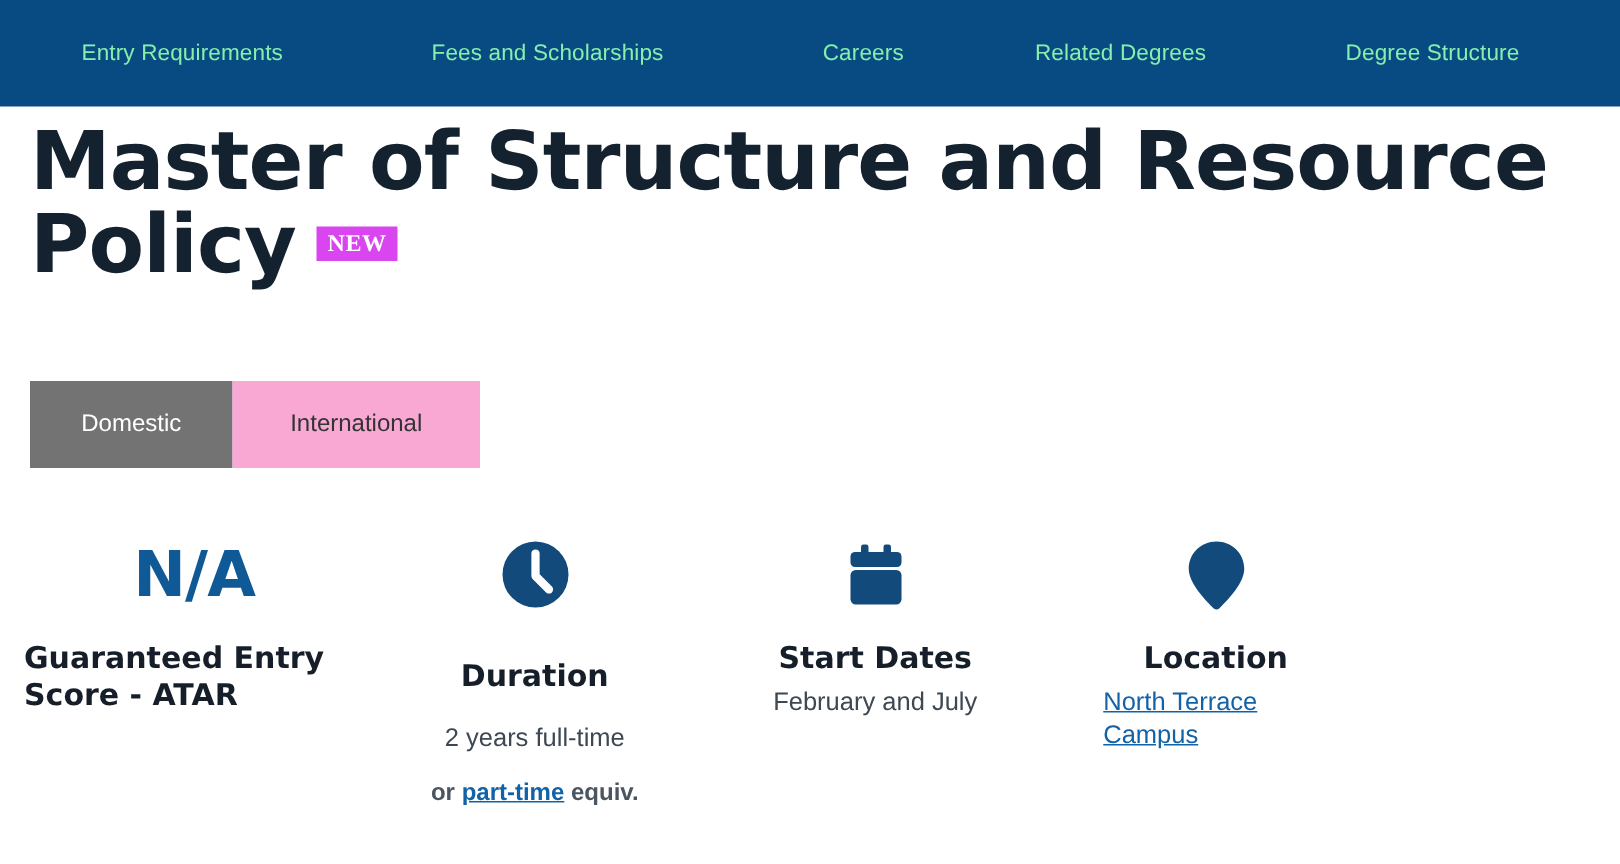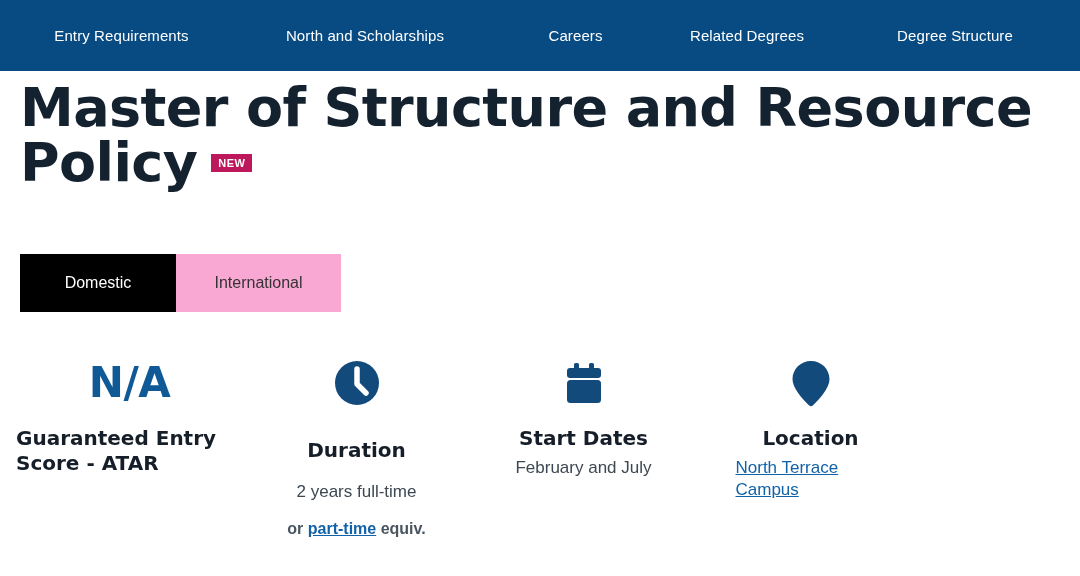--- a/index.html
+++ b/index.html
@@ -18,21 +18,21 @@
   
   .navbar {
     width: 1080px;
     height: 71px;
     background: #084b82;
     display: flex;
     align-items: center;
     box-sizing: border-box;
   }
   .nav-item {
-    color: #ffffff;
+    color: #86efac;
     font-size: 15px;
     line-height: 1;
     text-align: center;
     letter-spacing: 0.1px;
     white-space: nowrap;
     cursor: pointer;
     flex: 0 0 auto;
   }
   .nav-item.n0 { width: 243px; }
   .nav-item.n1 { width: 244px; }
@@ -54,51 +54,51 @@
     font-size: 54px;
     line-height: 1.02;
     font-weight: bold;
     color: #14212e;
     letter-spacing: -0.6px;
     font-family: "DejaVu Sans", sans-serif;
   }
   .new-badge {
     display: inline-block;
     vertical-align: 14px;
-    background: #be185d;
+    background: #d946ef;
     color: #ffffff;
-    font-size: 11px;
+    font-size: 16px;
     font-weight: bold;
     letter-spacing: 0.4px;
     padding: 4px 7px 3px 7px;
     margin-left: 14px;
     line-height: 1;
-    font-family: Liberation Sans, sans-serif;
+    font-family: Liberation Serif, serif;
   }
 
   
   .tabs {
     position: absolute;
     top: 254px;
     left: 20px;
     display: flex;
   }
   .tab {
     height: 58px;
     display: flex;
     align-items: center;
     justify-content: center;
     font-size: 16px;
     cursor: pointer;
     box-sizing: border-box;
   }
   .tab.active {
-    background: #000000;
+    background: #737373;
     color: #ffffff;
-    width: 156px;
+    width: 135px;
   }
   .tab.inactive {
     background: #f9a8d4;
     color: #333333;
     width: 165px;
   }
 
   
   .cards {
     position: absolute;
@@ -164,21 +164,21 @@
     cursor: pointer;
     display: inline-block;
     max-width: 150px;
   }
 </style>
 </head>
 <body>
 
 <div class="navbar">
   <a class="nav-item n0">Entry Requirements</a>
-  <a class="nav-item n1">North and Scholarships</a>
+  <a class="nav-item n1">Fees and Scholarships</a>
   <a class="nav-item n2">Careers</a>
   <a class="nav-item n4">Related Degrees</a>
   <a class="nav-item n3">Degree Structure</a>
 </div>
 
 <div class="title-wrap">
   <h1 class="page-title"><span>Master of Structure and Resource Policy</span><span class="new-badge">NEW</span></h1>
 </div>
 
 <div class="tabs">

